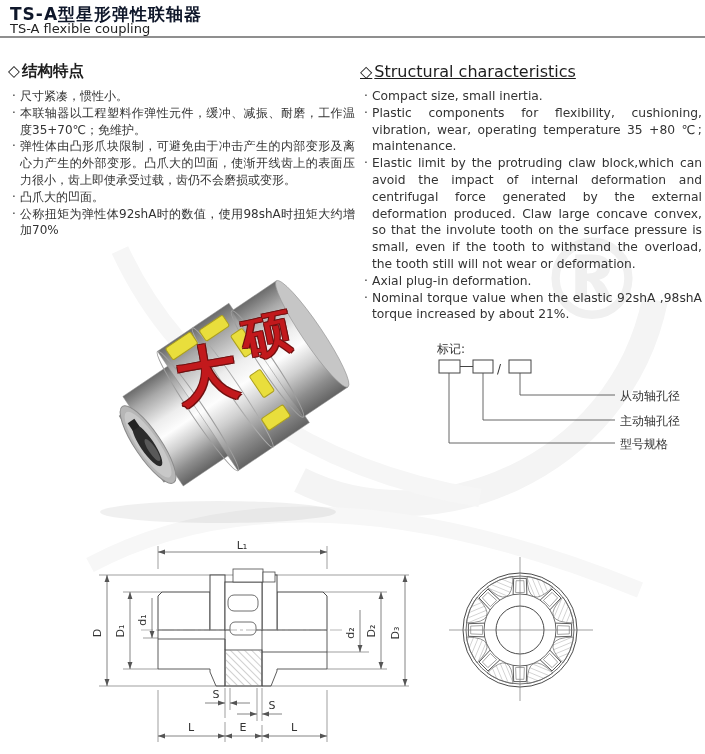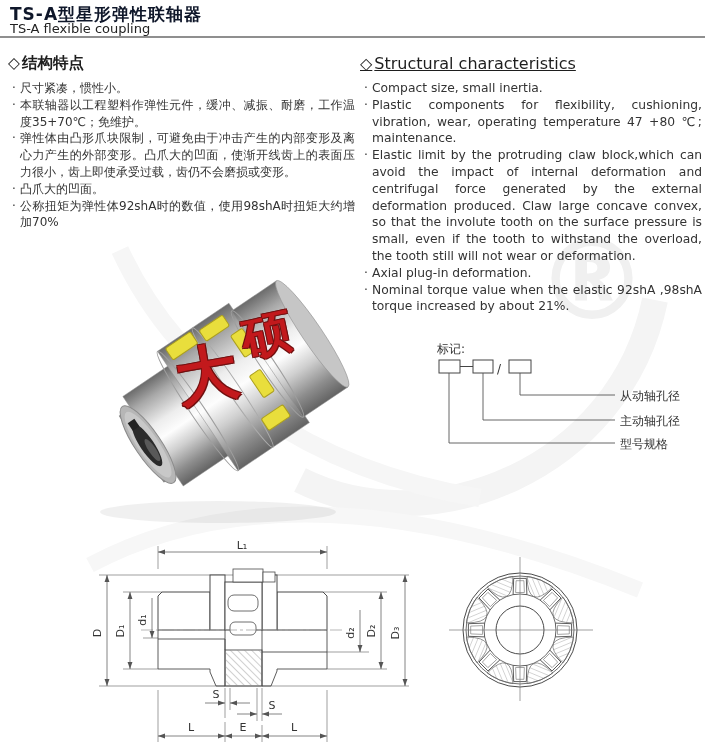--- a/index.html
+++ b/index.html
@@ -6,21 +6,21 @@
   .page{position:relative;width:705px;height:754px;background:#fff;overflow:hidden;
         font-family:"DejaVu Sans","Liberation Sans",sans-serif;color:#2f2f2f;}
   
   .title-zh{position:absolute;left:10px;top:3px;font-size:17px;font-weight:bold;color:#0f172a;letter-spacing:1px;}
   .title-en{position:absolute;left:10px;top:21px;font-size:13px;color:#222;}
   .rule{position:absolute;left:0;top:36px;width:705px;height:2px;background:#8f8f8f;}
   
   .col{position:absolute;top:46px;}
   .col-zh{left:8px;width:347px;}
   .col-en{left:360px;width:342px;}
-  .col h2{margin:8px 0 7px 0;font-weight:bold;color:#1e1e1e;font-size:15.5px;line-height:19px;}
+  .col h2{margin:16px 0 7px 0;font-weight:bold;color:#1e1e1e;font-size:15.5px;line-height:19px;}
   .col-en h2{font-weight:normal;font-size:16px;text-decoration:underline;}
   .dia{margin-right:2px;font-weight:normal;}
   .b{display:flex;font-size:12px;line-height:16.8px;color:#333;text-align:justify;}
   .col-en .b{font-size:12.3px;}
   .b .m{flex:none;width:12px;text-align:center;}
   .b .t{flex:1;}
   
   .wm-r{position:absolute;left:536px;top:224px;font-size:112px;font-weight:bold;color:#f0f0f0;line-height:1;}
   
   .photo{position:absolute;left:68px;top:252px;width:310px;height:278px;}
@@ -83,21 +83,21 @@
   </section>
 
   <section class="col col-en">
     <h2><span class="dia">◇</span><span>Structural characteristics</span></h2>
     <div class="b">
         <span class="m">·</span>
         <span class="t">Compact size, small inertia.</span>
       </div>
     <div class="b">
         <span class="m">·</span>
-        <span class="t">Plastic components for flexibility, cushioning, vibration, wear, operating temperature 47 +80 ℃; maintenance.</span>
+        <span class="t">Plastic components for flexibility, cushioning, vibration, wear, operating temperature 35 +80 ℃; maintenance.</span>
       </div>
     <div class="b">
         <span class="m">·</span>
         <span class="t">Elastic limit by the protruding claw block,which can avoid the impact of internal deformation and centrifugal force generated by the external deformation produced. Claw large concave convex, so that the involute tooth on the surface pressure is small, even if the tooth to withstand the overload, the tooth still will not wear or deformation.</span>
       </div>
     <div class="b">
         <span class="m">·</span>
         <span class="t">Axial plug-in deformation.</span>
       </div>
     <div class="b">

